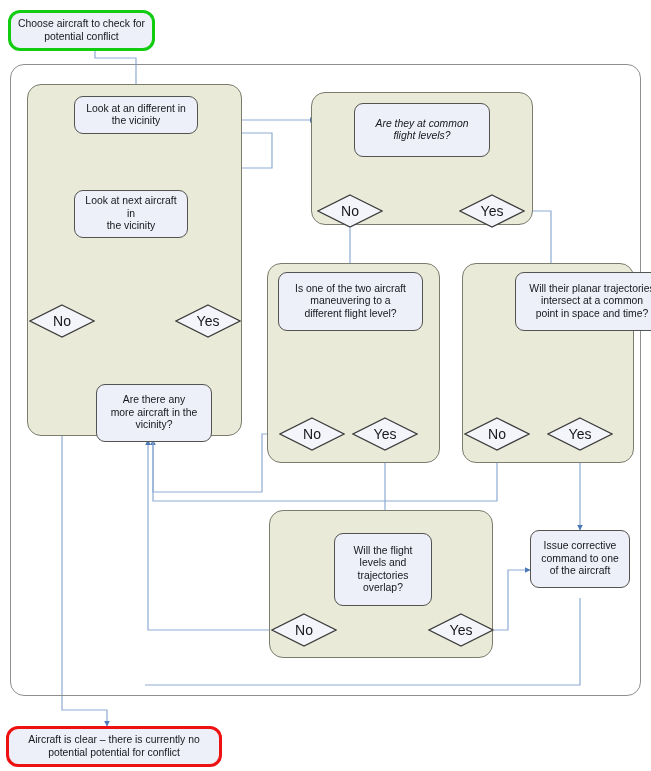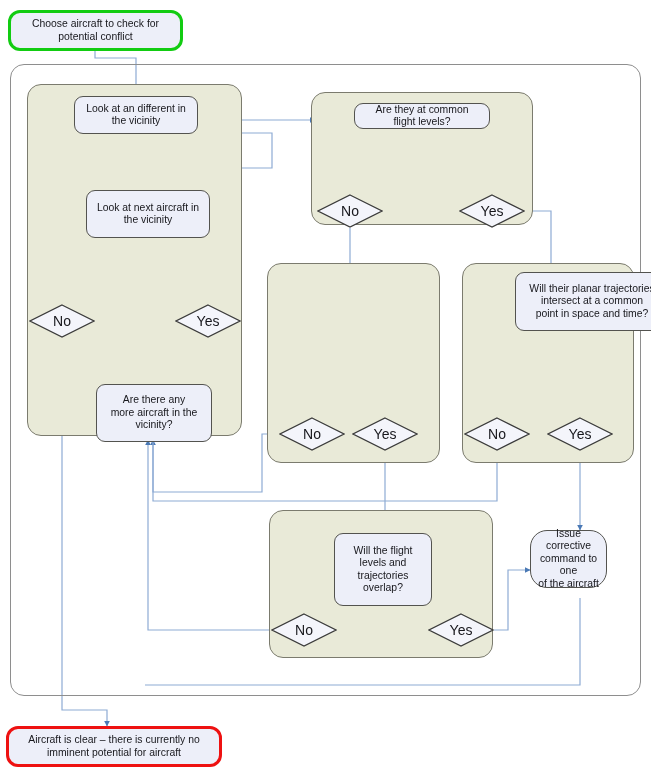--- a/index.html
+++ b/index.html
@@ -165,47 +165,50 @@
   <div class="group-box" style="left:27px; top:84px; width:215px; height:352px;"></div>
 
   <div class="group-box" style="left:311px; top:92px; width:222px; height:133px;"></div>
 
   <div class="group-box" style="left:267px; top:263px; width:173px; height:200px;"></div>
 
   <div class="group-box" style="left:462px; top:263px; width:172px; height:200px;"></div>
 
   <div class="group-box" style="left:269px; top:510px; width:224px; height:148px;"></div>
 
-  <div class="node terminator-start" style="left:8px; top:10px; width:175px; height:41px;">Choose aircraft to check for
+  <div class="node terminator-start" style="left:8px; top:10px; width:147px; height:41px;">Choose aircraft to check for
 potential conflict</div>
 
   <div class="node" style="left:74px; top:96px; width:124px; height:38px;">Look at an different in
 the vicinity</div>
 
-  <div class="node" style="left:74px; top:190px; width:124px; height:48px;margin-left:12px;">Look at next aircraft in
+  <div class="node" style="left:74px; top:190px; width:114px; height:48px;">Look at next aircraft in
 the vicinity</div>
 
   <div class="node" style="left:96px; top:384px; width:116px; height:58px;">Are there any
 more aircraft in the
 vicinity?</div>
 
-  <div class="node" style="left:354px; top:103px; width:136px; height:26px;">Are they at common
+  <div class="node" style="left:354px; top:103px; width:136px; height:54px;font-style:italic;">Are they at common
 flight levels?</div>
 
+  <div class="node" style="left:278px; top:272px; width:145px; height:59px;">Is one of the two aircraft
+maneuvering to a
+different flight level?</div>
 
   <div class="node" style="left:471px; top:272px; width:154px; height:59px;margin-left:44px;">Will their planar trajectories
 intersect at a common
 point in space and time?</div>
 
   <div class="node" style="left:334px; top:533px; width:98px; height:73px;">Will the flight
 levels and
 trajectories
 overlap?</div>
 
-  <div class="node" style="left:530px; top:530px; width:77px; height:58px;border-radius:17px;">Issue corrective
+  <div class="node" style="left:530px; top:530px; width:100px; height:58px;">Issue corrective
 command to one
 of the aircraft</div>
 
   <div class="diamond" style="left:29px; top:304px;">
     <svg class="dshape" viewBox="0 0 66 34">
       <polygon points="33,1 65,17 33,33 1,17" fill="#f4f5fb" stroke="#3a3a3a" stroke-width="1.2"></polygon>
     </svg>
     <div class="dlabel">No</div>
   </div>
 
@@ -266,15 +269,15 @@
   </div>
 
   <div class="diamond" style="left:428px; top:613px;">
     <svg class="dshape" viewBox="0 0 66 34">
       <polygon points="33,1 65,17 33,33 1,17" fill="#f4f5fb" stroke="#3a3a3a" stroke-width="1.2"></polygon>
     </svg>
     <div class="dlabel">Yes</div>
   </div>
 
   <div class="node terminator-end" style="left:6px; top:726px; width:216px; height:41px;">Aircraft is clear – there is currently no
-imminent potential for aircraft</div>
+potential potential for conflict</div>
 
 </div>
 
 </body></html>

